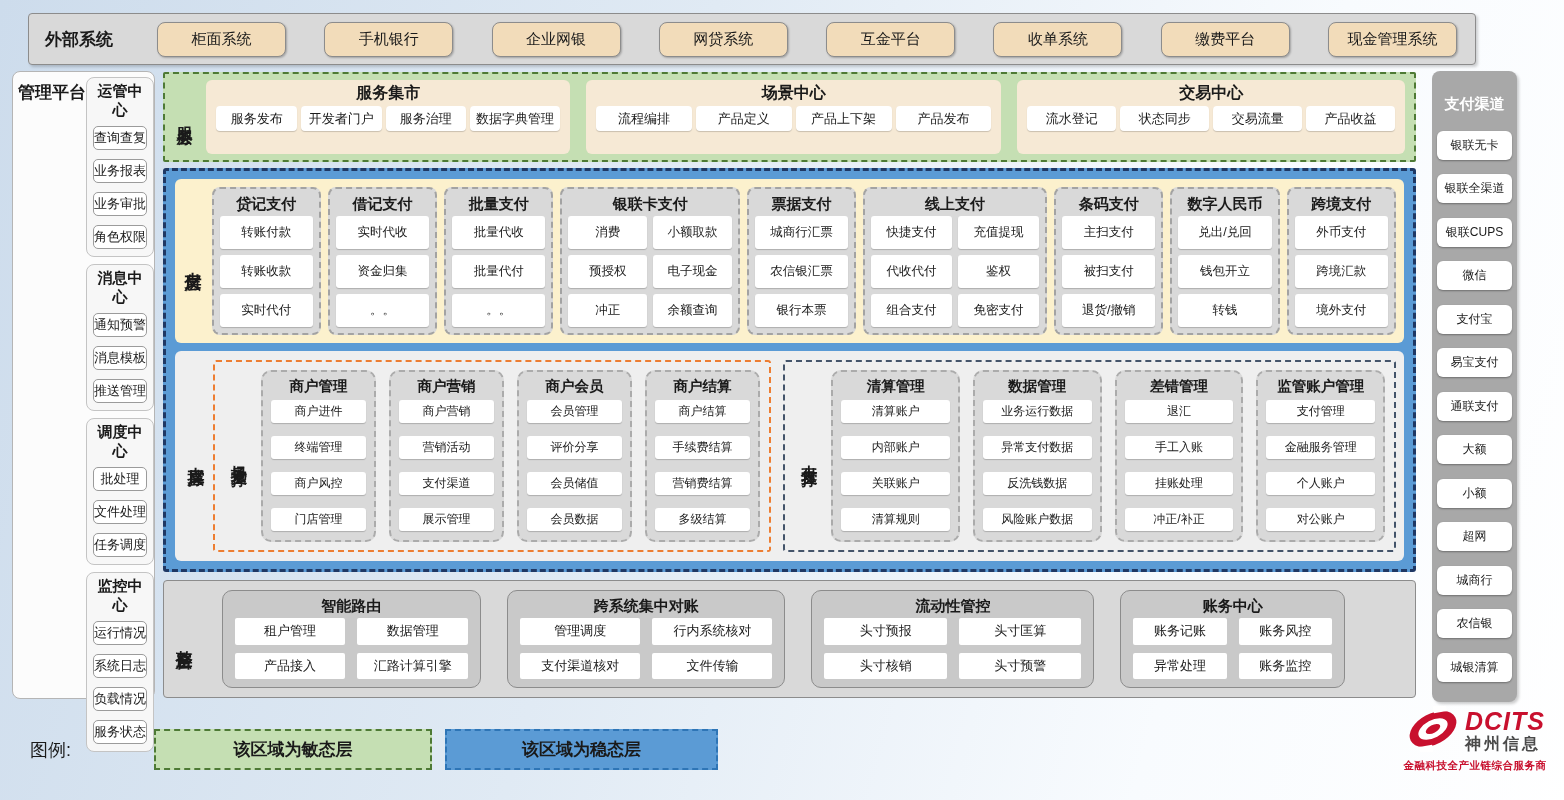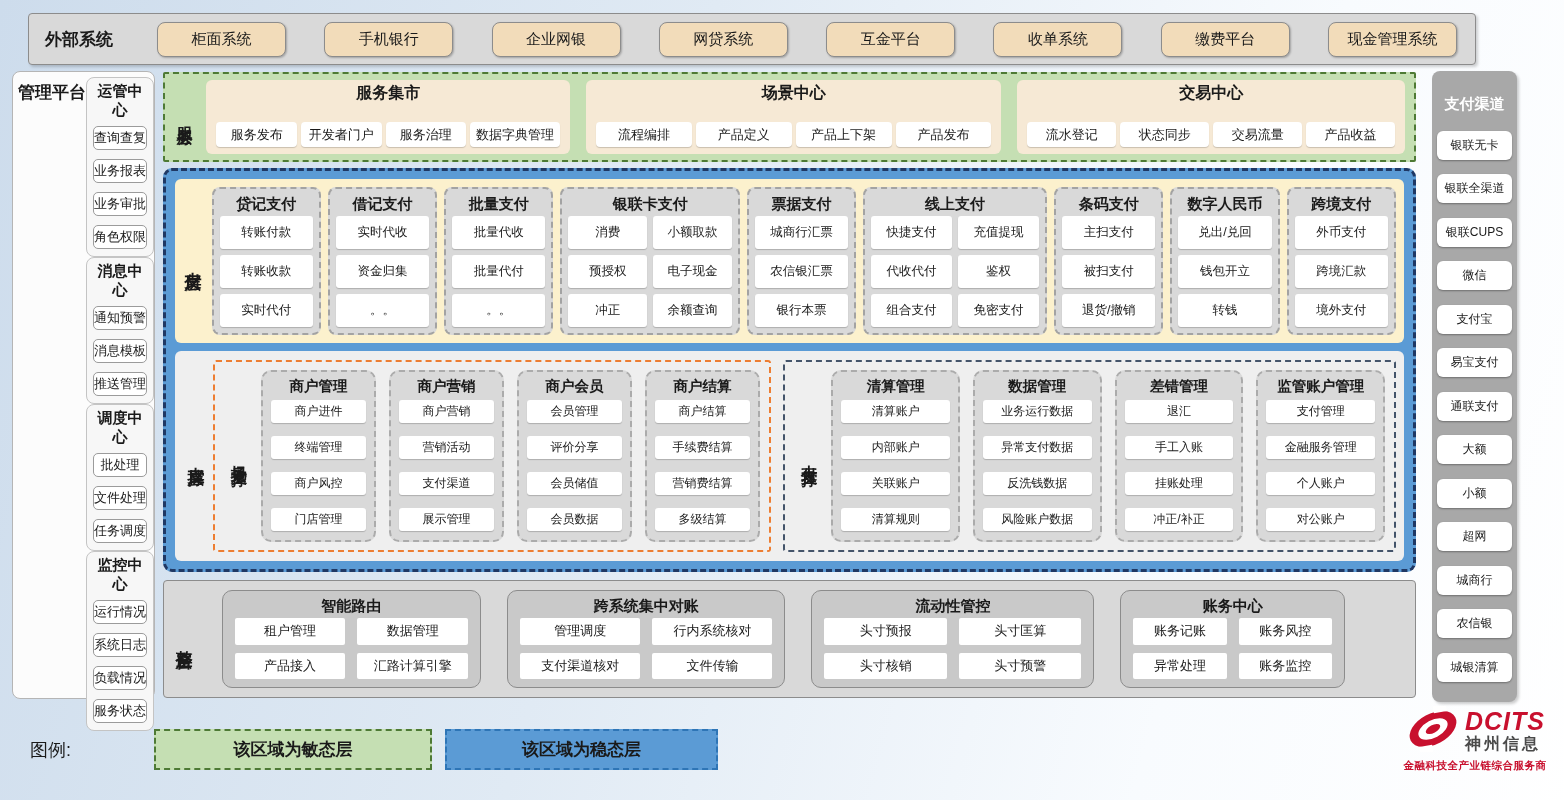--- a/index.html
+++ b/index.html
@@ -17,21 +17,21 @@
   .topbar-items{flex:1;display:flex;justify-content:space-between;padding:0 8px;}
   .ext-btn{width:127px;height:33px;background:#f2dcba;border:1px solid #8c8c8c;border-radius:8px;
     display:flex;align-items:center;justify-content:center;font-size:15px;
     box-shadow:1px 1px 2px rgba(0,0,0,.25);cursor:default;}
 
   
   .left-sidebar{position:absolute;left:12px;top:71px;width:143px;height:628px;background:#fcfcfc;
     border:1px solid #b5b5b5;border-radius:8px;padding:5px 5px 7px;box-sizing:border-box;
     display:flex;flex-direction:row;}
   .sidebar-title{text-align:center;font-weight:bold;font-size:17px;padding:4px 0 7px;flex:none;}
-  .mgmt-wrap{flex:1;display:flex;flex-direction:column;justify-content:space-between;}
+  .mgmt-wrap{flex:1;display:flex;flex-direction:column;justify-content:space-between;gap:7px;}
   .mgmt-group{background:#f7f7f7;border:1px solid #c4c4c4;border-radius:8px;padding:4px 6px 7px;}
   .mgmt-group-title{text-align:center;font-weight:bold;font-size:15px;margin-bottom:6px;}
   .mgmt-items{display:flex;flex-direction:column;gap:9px;}
   .mgmt-btn{background:#fff;border:1px solid #9b9b9b;border-radius:5px;height:22px;
     display:flex;align-items:center;justify-content:center;font-size:13px;white-space:nowrap;}
 
   
   .right-sidebar{position:absolute;left:1432px;top:71px;width:85px;height:631px;background:#a8a8a8;
     border-radius:8px;padding:8px 5px 6px;box-sizing:border-box;display:flex;flex-direction:column;
     box-shadow:2px 2px 3px rgba(0,0,0,.2);}
@@ -42,28 +42,28 @@
 
   
   .service-layer{position:absolute;left:163px;top:72px;width:1253px;height:90px;background:#c5dfb3;
     border:2px dashed #4e7a35;border-radius:2px;display:flex;align-items:center;
     padding:6px 9px 6px 10px;box-sizing:border-box;gap:13px;}
   .service-layer .v-label{font-size:16px;}
   .service-groups{flex:1;display:flex;gap:16px;height:100%;}
   .service-group{background:#f6e9d5;border-radius:6px;padding:3px 10px 7px;display:flex;
     flex-direction:column;box-sizing:border-box;min-width:0;}
   .service-group-title{text-align:center;font-weight:bold;font-size:16px;height:23px;}
-  .service-items{flex:1;display:flex;gap:4px;align-items:flex-end;}
+  .service-items{flex:1;display:flex;gap:4px;align-items:flex-start;}
   .service-btn{background:#fff;border-radius:4px;height:25px;flex:1;display:flex;align-items:center;
     justify-content:center;font-size:13px;white-space:nowrap;padding:0 6px;
     box-shadow:0 1px 1px rgba(0,0,0,.18);}
 
   
   .stable-container{position:absolute;left:163px;top:168px;width:1253px;height:404px;background:#5b9bd5;
-    border:3px dashed #1f3864;border-radius:9px;box-sizing:border-box;padding:8px 9px;
+    border:3px dashed #1f3864;border-radius:3px;box-sizing:border-box;padding:8px 9px;
     display:flex;flex-direction:column;gap:8px;}
 
   .payment-layer{background:#fcf1cd;border-radius:6px;flex:0 0 164px;display:flex;align-items:stretch;
     padding:8px 8px;box-sizing:border-box;gap:9px;}
   .payment-layer .v-label{align-self:center;font-size:17px;flex:none;}
   .pay-cols{flex:1;display:flex;gap:7px;min-width:0;}
   .pay-col{background:#d9d9d9;border:2px dashed #a3a3a3;border-radius:8px;padding:3px 6px 6px;
     display:flex;flex-direction:column;box-sizing:border-box;min-width:0;}
   .pay-col-title{text-align:center;font-weight:bold;font-size:15px;height:24px;line-height:24px;white-space:nowrap;}
   .pay-items{flex:1;display:grid;grid-template-columns:repeat(var(--cols,1),1fr);gap:6px;}

